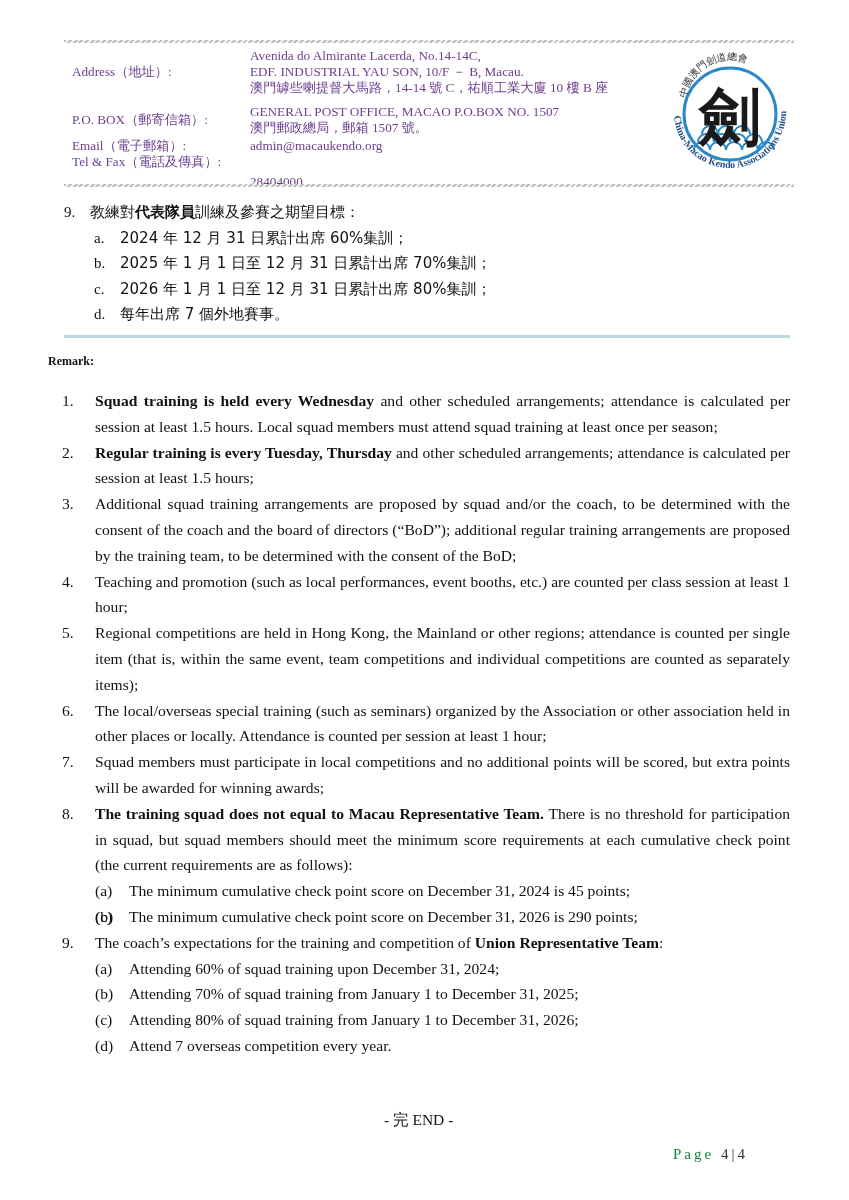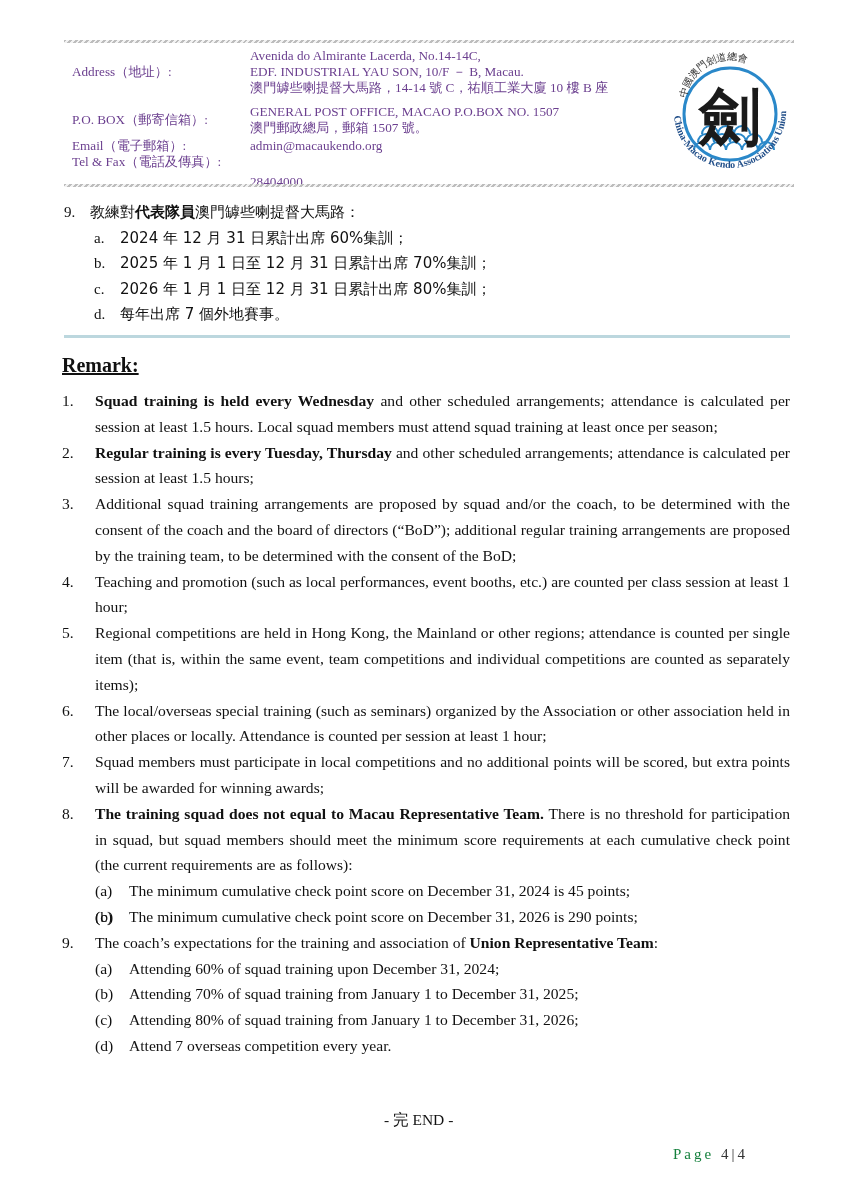--- a/index.html
+++ b/index.html
@@ -23,22 +23,22 @@
     .zh { position: absolute; left: 64px; top: 200px; font-size: 15px; line-height: 25.5px; color: #111;
       font-family: "DejaVu Sans", "Liberation Sans", sans-serif; }
     .zh .item { position: relative; white-space: nowrap; }
     .zh .num { display: inline-block; width: 26px; font-family: "Liberation Serif", serif; }
     .zh .sub { padding-left: 30px; }
     .zh .sub .lt { display: inline-block; width: 26px; font-family: "Liberation Serif", serif; }
     .zh b { font-weight: bold; }
     .sep { position: absolute; left: 64px; top: 335px; width: 726px; height: 3px; background: #bcd7de; }
 
     
-    .remark-title { position: absolute; left: 62px; top: 354px; font-size: 20px; font-weight: bold;
-      text-decoration: underline; }
+    .remark-title { position: absolute; left: 48px; top: 354px; font-size: 12px; font-weight: bold;
+      }
     .remarks { position: absolute; left: 62px; top: 388px; width: 728px; font-size: 15.6px; line-height: 25.8px; }
     .r { position: relative; padding-left: 33px; text-align: justify; margin-bottom: 0; }
     .r .n { position: absolute; left: 0; top: 0; }
     .r.sub { padding-left: 67px; }
     .r.sub .n { left: 33px; }
     .end { position: absolute; left: 384px; top: 1110px; font-size: 15.5px; }
     .pager { position: absolute; left: 673px; top: 1146px; font-size: 15px; letter-spacing: 3px; }
     .pager .pg { color: #15803d; }
     .pager .num { color: #333; }
   </style>
@@ -86,21 +86,21 @@
       </g>
       <text x="66" y="96" text-anchor="middle" font-size="62" font-weight="bold" fill="#1a1a1a" font-family="DejaVu Serif, serif">劍</text>
       <text font-size="10" font-weight="bold" fill="#23508a" font-family="Liberation Serif, serif"><textPath href="#botArc" startOffset="4">China-Macao Kendo Associations Union</textPath></text>
     </svg>
   </div>
 
   <div class="hdr-rule bottom"></div>
 
   <div class="zh">
     <div class="item">
-      <span class="num">9.</span><span>教練對</span><b>代表隊員</b><span>澳門罅些喇提督大馬路：</span>
+      <span class="num">9.</span><span>教練對</span><b>代表隊員</b><span>訓練及參賽之期望目標：</span>
     </div>
     <div class="item sub"><span class="lt">a.</span><span>2024 年 12 月 31 日累計出席 60%集訓；</span></div>
     <div class="item sub"><span class="lt">b.</span><span>2025 年 1 月 1 日至 12 月 31 日累計出席 70%集訓；</span></div>
     <div class="item sub"><span class="lt">c.</span><span>2026 年 1 月 1 日至 12 月 31 日累計出席 80%集訓；</span></div>
     <div class="item sub"><span class="lt">d.</span><span>每年出席 7 個外地賽事。</span></div>
   </div>
 
   <div class="sep"></div>
 
   <div class="remark-title">Remark:</div>
@@ -110,21 +110,21 @@
     <div class="r"><span class="n">2.</span><b>Regular training is every Tuesday, Thursday</b><span> and other scheduled arrangements; attendance is calculated per session at least 1.5 hours;</span></div>
     <div class="r"><span class="n">3.</span><span>Additional squad training arrangements are proposed by squad and/or the coach, to be determined with the consent of the coach and the board of directors (“BoD”); additional regular training arrangements are proposed by the training team, to be determined with the consent of the BoD;</span></div>
     <div class="r"><span class="n">4.</span><span>Teaching and promotion (such as local performances, event booths, etc.) are counted per class session at least 1 hour;</span></div>
     <div class="r"><span class="n">5.</span><span>Regional competitions are held in Hong Kong, the Mainland or other regions; attendance is counted per single item (that is, within the same event, team competitions and individual competitions are counted as separately items);</span></div>
     <div class="r"><span class="n">6.</span><span>The local/overseas special training (such as seminars) organized by the Association or other association held in other places or locally. Attendance is counted per session at least 1 hour;</span></div>
     <div class="r"><span class="n">7.</span><span>Squad members must participate in local competitions and no additional points will be scored, but extra points will be awarded for winning awards;</span></div>
     <div class="r"><span class="n">8.</span><b>The training squad does not equal to Macau Representative Team.</b><span> There is no threshold for participation in squad, but squad members should meet the minimum score requirements at each cumulative check point (the current requirements are as follows):</span></div>
     <div class="r sub"><span class="n">(a)</span><span>The minimum cumulative check point score on December 31, 2024 is 45 points;</span></div>
     <div class="r sub"><span class="n">(b)</span></div>
     <div class="r sub"><span class="n">(c)</span><span>The minimum cumulative check point score on December 31, 2026 is 290 points;</span></div>
-    <div class="r"><span class="n">9.</span><span>The coach’s expectations for the training and association of </span><b>Union Representative Team</b><span>:</span></div>
+    <div class="r"><span class="n">9.</span><span>The coach’s expectations for the training and competition of </span><b>Union Representative Team</b><span>:</span></div>
     <div class="r sub"><span class="n">(a)</span><span>Attending 60% of squad training upon December 31, 2024;</span></div>
     <div class="r sub"><span class="n">(b)</span><span>Attending 70% of squad training from January 1 to December 31, 2025;</span></div>
     <div class="r sub"><span class="n">(c)</span><span>Attending 80% of squad training from January 1 to December 31, 2026;</span></div>
     <div class="r sub"><span class="n">(d)</span><span>Attend 7 overseas competition every year.</span></div>
   </div>
 
   <div class="end">-  完 END -</div>
 
   <div class="pager">
     <span class="pg">Page</span>

